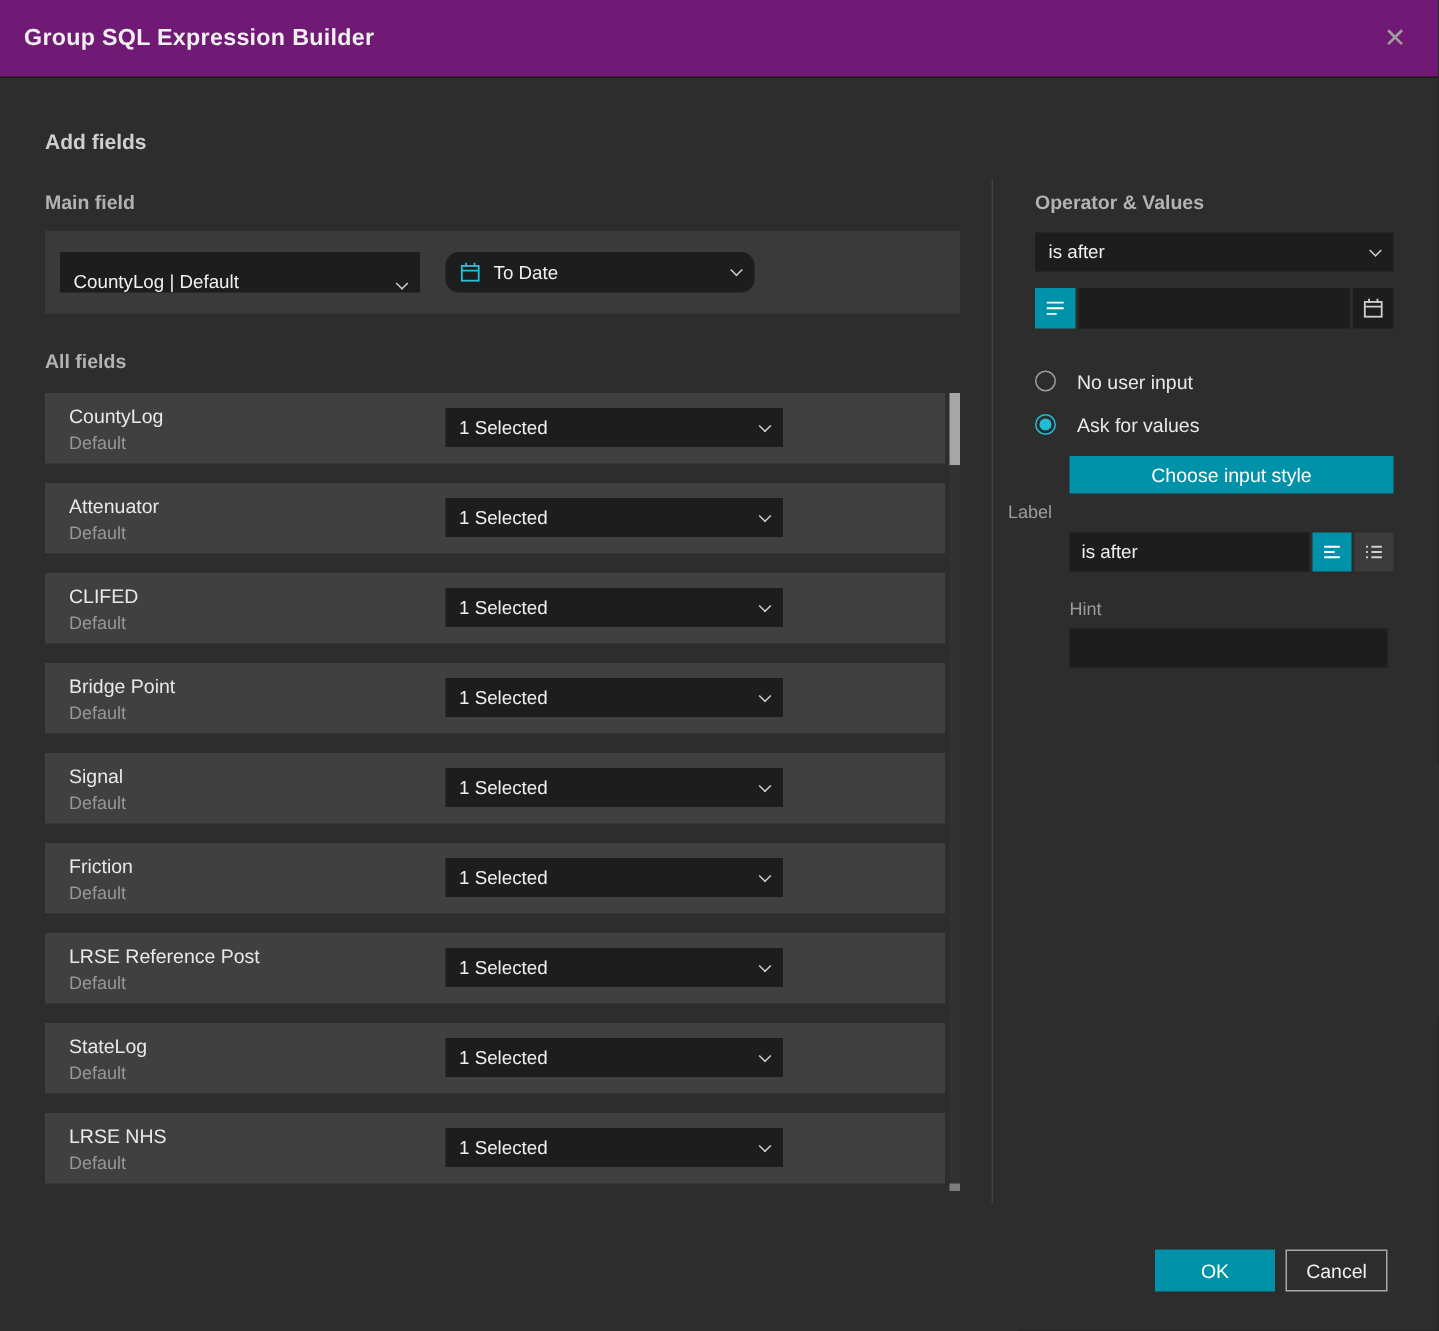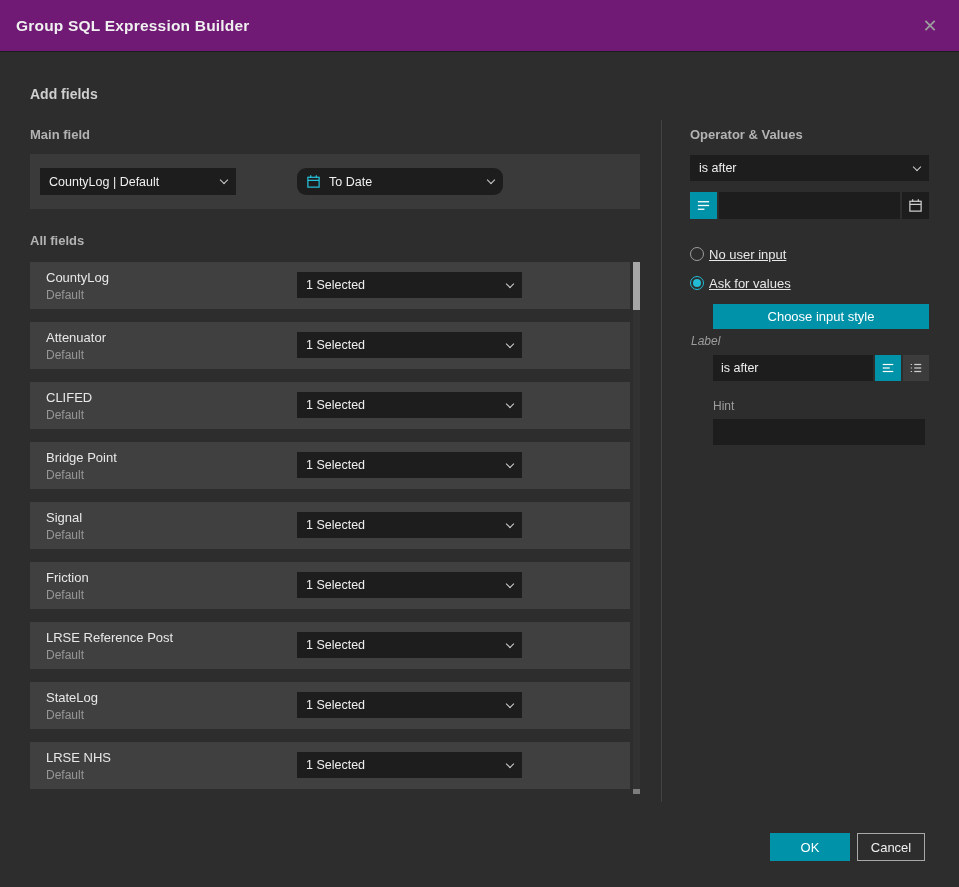--- a/index.html
+++ b/index.html
@@ -26,21 +26,21 @@
            font-size:12.5px; cursor:pointer; gap:8px; }
   .select .lbl{ flex:1 1 auto; white-space:nowrap; overflow:hidden; }
   .chev{ width:6px; height:6px; border-right:1.4px solid #d0d0d0; border-bottom:1.4px solid #d0d0d0;
          transform:rotate(45deg); flex:0 0 auto; margin-bottom:3px; }
   input.txt{ background:#1d1d1d; border:none; outline:none; color:#f0f0f0; font-size:12.5px;
              padding:0 8px; font-family:inherit; }
 
   
   #main-field-label{ position:absolute; top:127px; left:30px; }
   .main-panel{ position:absolute; top:154px; left:30px; width:610px; height:55px; background:#3a3a3a; }
-  #main-field-select{ position:absolute; top:14px; left:10px; width:196px; height:27px; }
+  #main-field-select{ position:absolute; top:14px; left:10px; width:240px; height:27px;align-items:flex-end; }
   #date-select{ position:absolute; top:14px; left:267px; width:206px; height:27px;border-radius:9px; }
 
   
   #all-fields-label{ position:absolute; top:233px; left:30px; }
   .fields-list{ position:absolute; top:262px; left:30px; width:600px; }
   .field-row{ position:relative; height:47px; margin-bottom:13px; background:#404040;
               display:flex; align-items:center; padding-left:16px; }
   .field-name{ font-size:13px; color:#e8e8e8; margin-bottom:3px; }
   .field-sub{ font-size:12px; color:#979797; }
   .row-select{ position:absolute; left:267px; top:10px; width:225px; height:26px; }
@@ -57,36 +57,36 @@
   #operator-select{ position:absolute; top:155px; left:690px; width:239px; height:26px; }
   .value-row{ position:absolute; top:192px; left:690px; width:239px; height:27px; display:flex; gap:2px; }
   .icon-btn{ width:27px; height:27px; display:flex; align-items:center; justify-content:center;
              flex:0 0 auto; cursor:pointer; border:none; padding:0; }
   .icon-btn.teal{ background:var(--accent); color:#fff; }
   .icon-btn.dark{ background:#1d1d1d; color:#cfcfcf; }
   .icon-btn.mid{ background:#3c3c3c; color:#d0d0d0; }
   .icon-btn.sm{ width:26px; height:26px; }
   .value-input{ flex:1 1 auto; min-width:0; height:27px; }
 
-  .radio-row{ position:absolute; left:690px; display:flex; align-items:center; gap:5px;
-              cursor:pointer; height:16px;text-decoration:underline; }
+  .radio-row{ position:absolute; left:690px; display:flex; align-items:center; gap:14px;
+              cursor:pointer; height:16px; }
   #radio-no{ top:246px; }
   #radio-ask{ top:275px; }
   .radio{ width:14px; height:14px; border-radius:50%; border:1.4px solid #9d9d9d;
           position:relative; flex:0 0 auto; background:transparent; }
   .radio.checked{ border-color:var(--accent-bright); }
   .radio.checked::after{ content:""; position:absolute; inset:2px; border-radius:50%;
                          background:var(--accent-bright); }
   .radio-label{ font-size:13px; color:#e8e8e8; }
 
   .choose-btn{ position:absolute; top:304px; left:713px; width:216px; height:25px;
                background:var(--accent); color:#fff; border:none; font-size:13px;
                font-family:inherit; cursor:pointer; }
 
-  #label-caption{ position:absolute; top:334px; left:691px;font-style:italic; }
+  #label-caption{ position:absolute; top:334px; left:672px; }
   .label-row{ position:absolute; top:355px; left:713px; width:216px; height:26px; display:flex; gap:2px; }
   .label-input{ flex:1 1 auto; min-width:0; height:26px; }
 
   #hint-caption{ position:absolute; top:399px; left:713px; }
   .hint-input{ position:absolute; top:419px; left:713px; width:212px; height:26px; }
 
   
   .ok-btn{ position:absolute; top:833px; left:770px; width:80px; height:28px;
            background:var(--accent); color:#fff; border:none; font-size:13px;
            font-family:inherit; cursor:pointer; }

